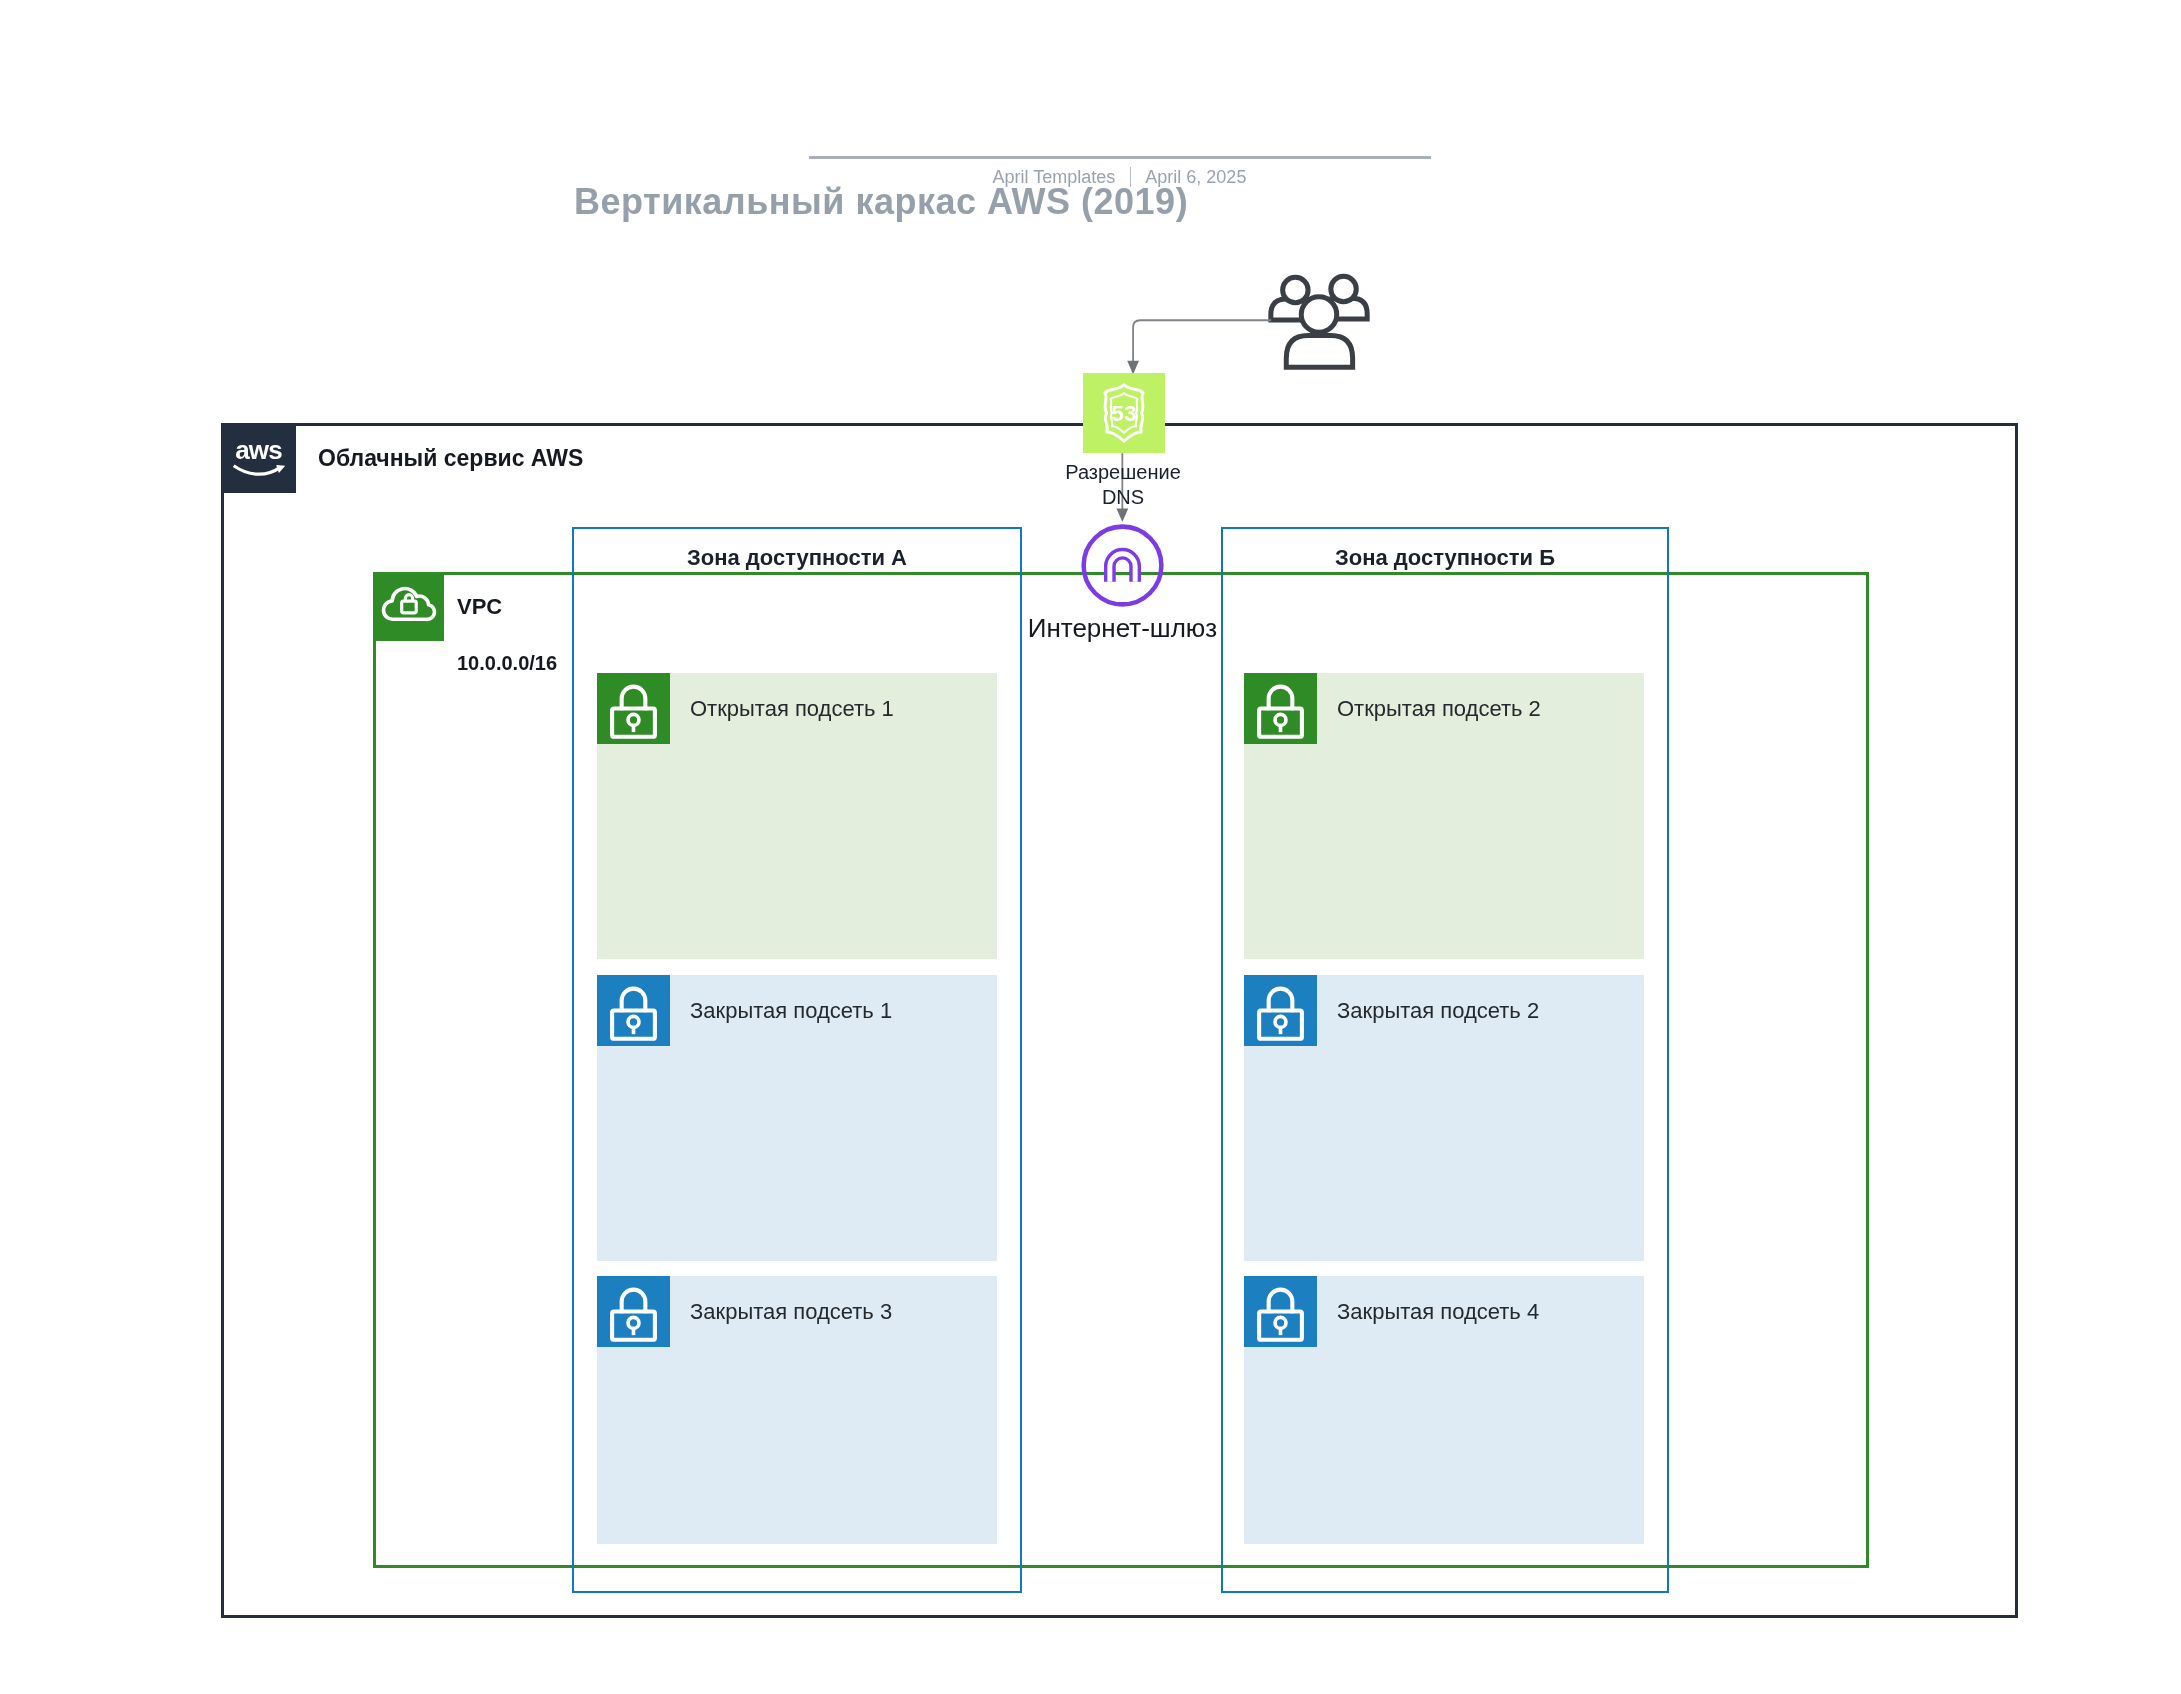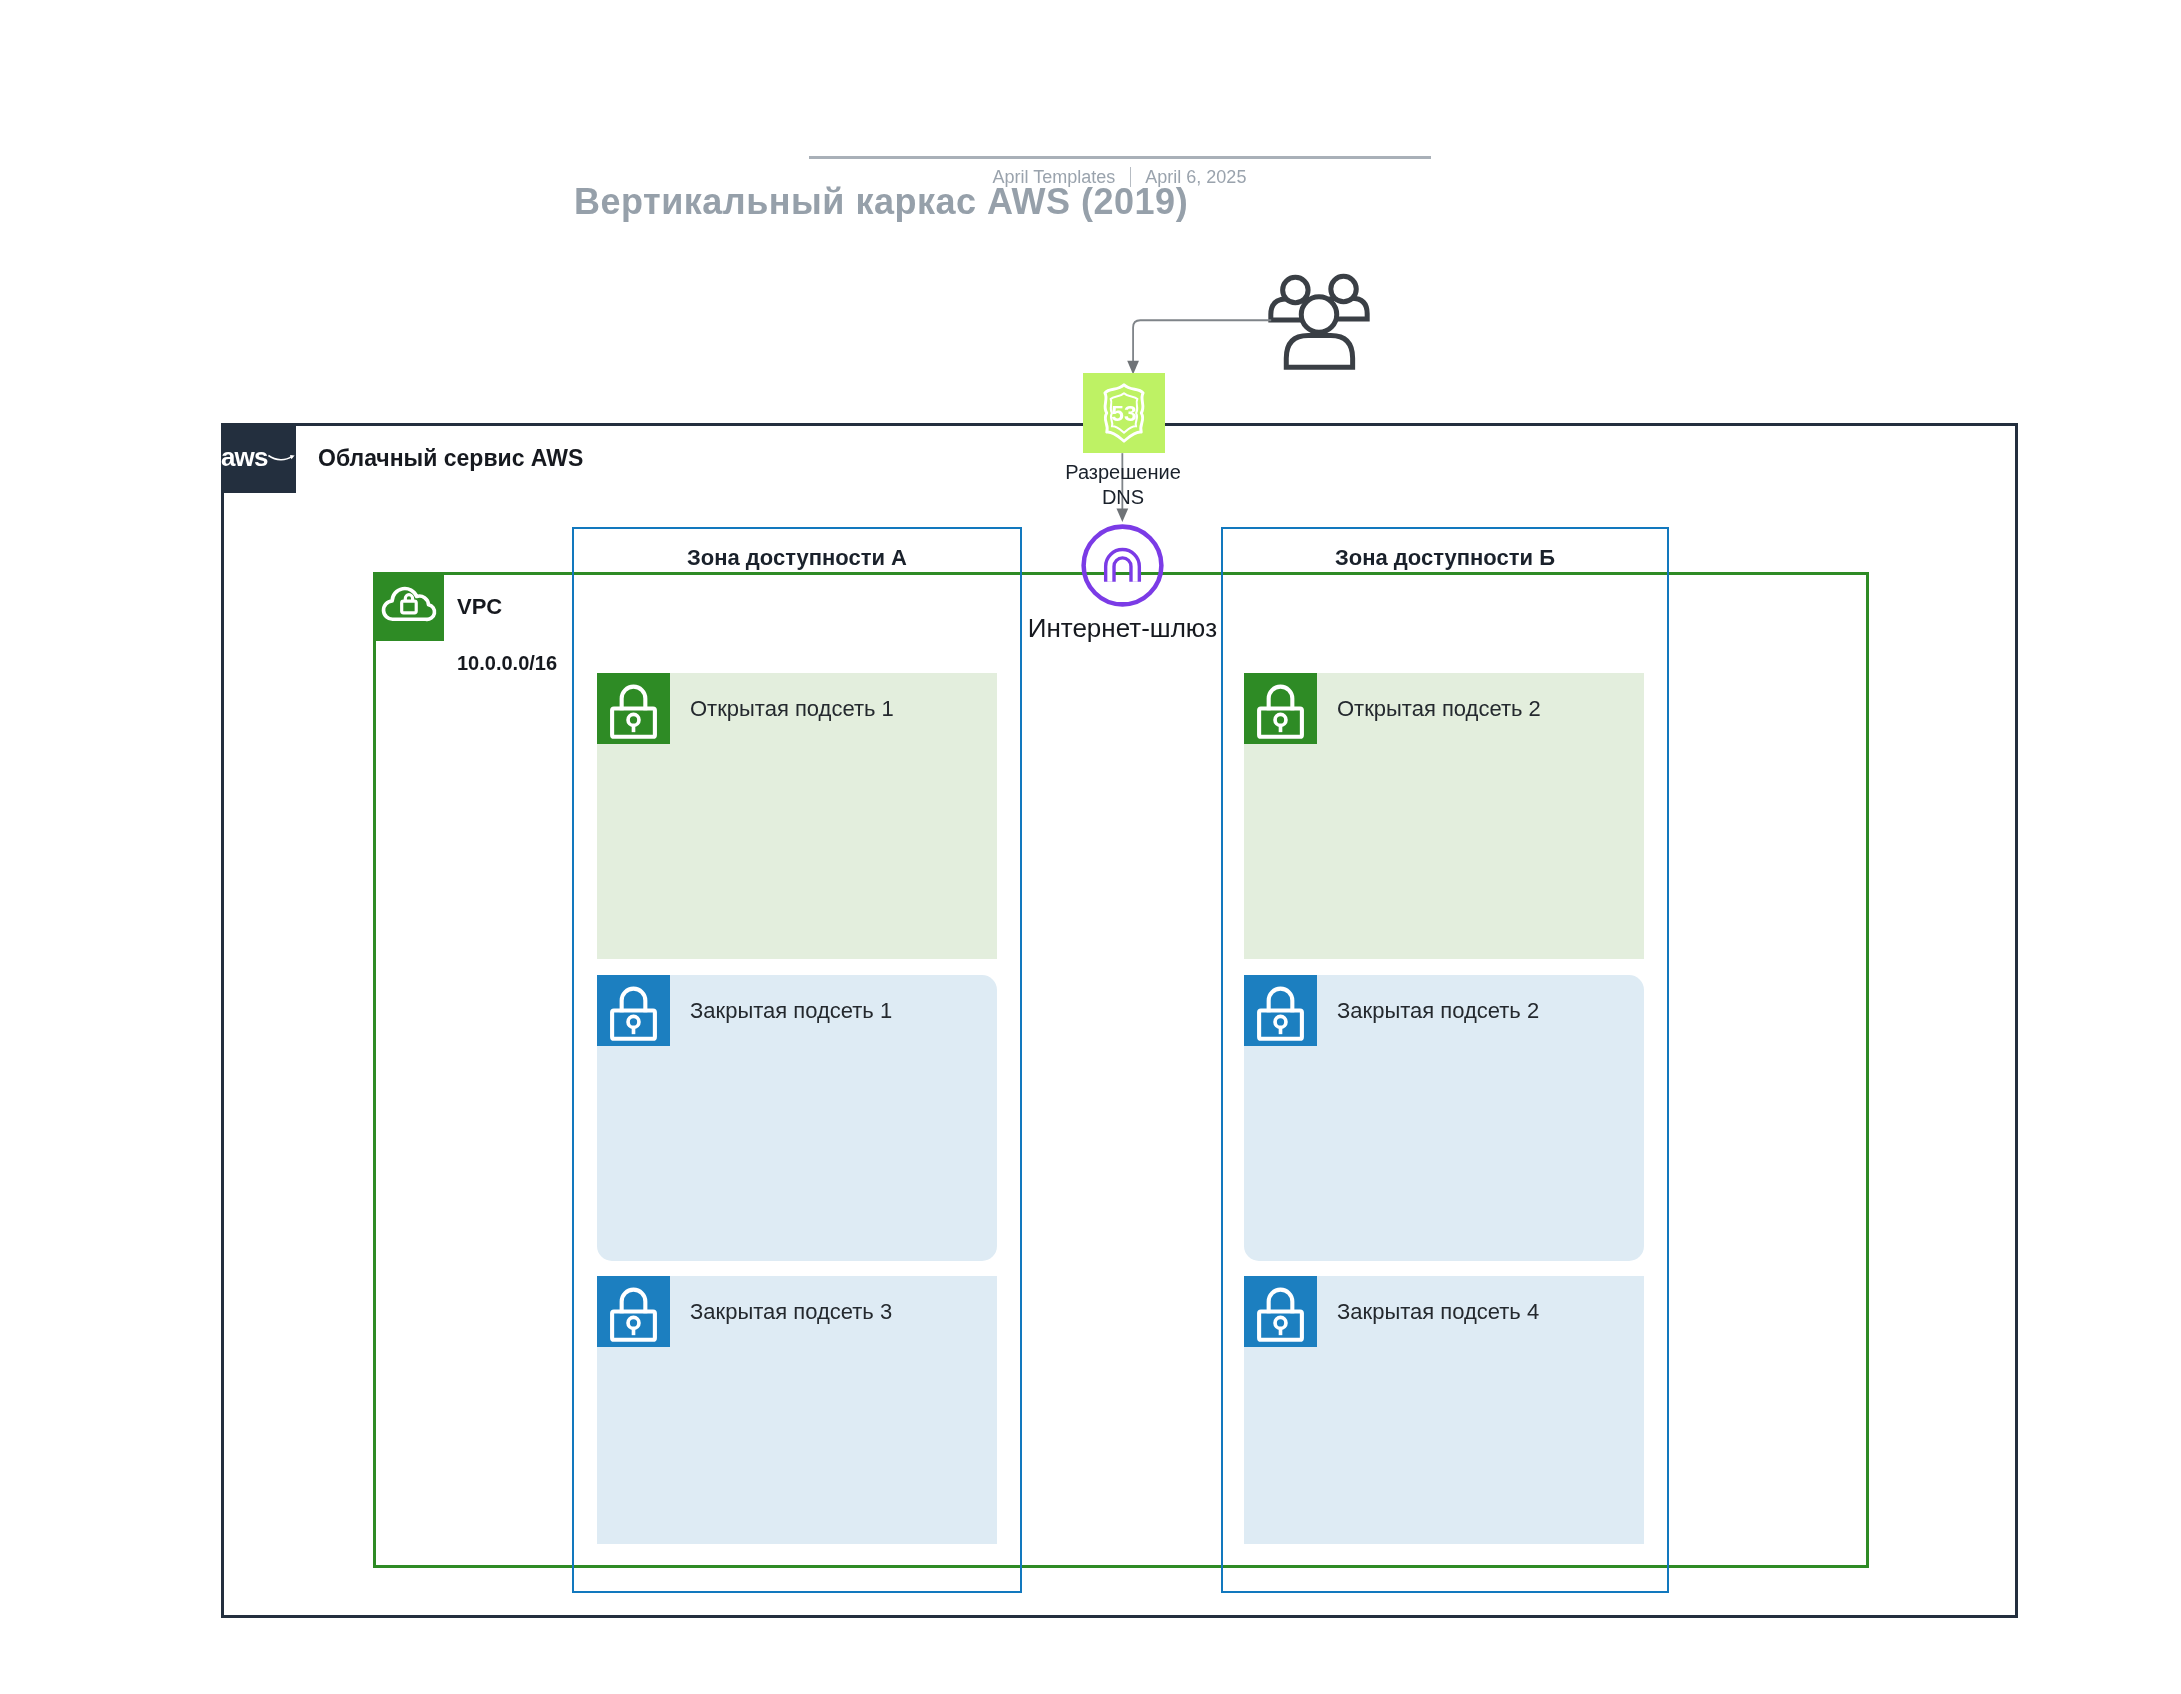--- a/index.html
+++ b/index.html
@@ -15,21 +15,21 @@
   .title-underline { left:809px; top:156px; width:622px; height:2.7px; background:#A9B0B8; }
   .subtitle { left:574px; top:167px; width:1091px; text-align:center;
               font-size:18px; color:#9AA3AD; }
   .subtitle .divider { display:inline-block; vertical-align:middle;
               border-left:1.8px solid #B6BCC3; height:20px; margin:0 14.5px 2.7px 14.5px; }
 
   
   .aws-cloud { left:221px; top:423px; width:1797px; height:1195px;
                border:3.6px solid #232F3E; box-sizing:border-box; z-index:1; background:transparent; }
   .aws-logo { left:221px; top:423px; width:75px; height:70px; background:#232F3E; z-index:3;
-              display:flex; align-items:center; justify-content:center; }
+              display:flex; flex-direction:column; align-items:center; justify-content:center; }
   .aws-logo-text { color:#fff; font-size:26px; font-weight:bold; letter-spacing:-0.9px; line-height:25.5px; }
   .aws-cloud-label { left:318px; top:445px; font-size:23px; font-weight:bold; color:#16191F; z-index:3; }
 
   
   .vpc-box { left:373px; top:572px; width:1496px; height:996px;
              border:3.6px solid #2E8B25; box-sizing:border-box; z-index:1; background:transparent; }
   .vpc-icon { left:373px; top:572px; width:71px; height:69px; background:#2E8B25; z-index:3; }
   .vpc-name { left:457px; top:594px; font-size:22px; font-weight:bold; color:#16191F; z-index:3; }
   .vpc-cidr { left:457px; top:620px; font-size:20px; font-weight:bold; color:#16191F; z-index:3;margin-top:32px; }
 
@@ -39,21 +39,21 @@
   .zone-a { left:572px; width:450px; }
   .zone-b { left:1221px; width:448px; }
   .zone-header { position:absolute; left:0; top:15.5px; width:100%; text-align:center;
                  font-size:22px; font-weight:bold; color:#1A212B; }
 
   
   .subnet { width:400px; z-index:2; }
   .subnet.public  { background:#E3EEDD; }
   .subnet.private { background:#DEEBF4; }
   .row0 { top:673px;  height:286px; }
-  .row1 { top:975px; height:286px;border-radius:15px; }
+  .row1 { top:975px; height:286px; }
   .row2 { top:1276px; height:268px; }
   .colA { left:597px; }
   .colB { left:1244px; }
   .subnet-icon { position:absolute; left:0; top:0; width:73px; height:71px; }
   .subnet-icon.green { background:#2E8B25; }
   .subnet-icon.blue  { background:#1C7FC0; }
   .subnet-label { position:absolute; left:93px; top:0; height:71px; line-height:71px;
                   font-size:22px; color:#24292E; white-space:nowrap; }
 
   

